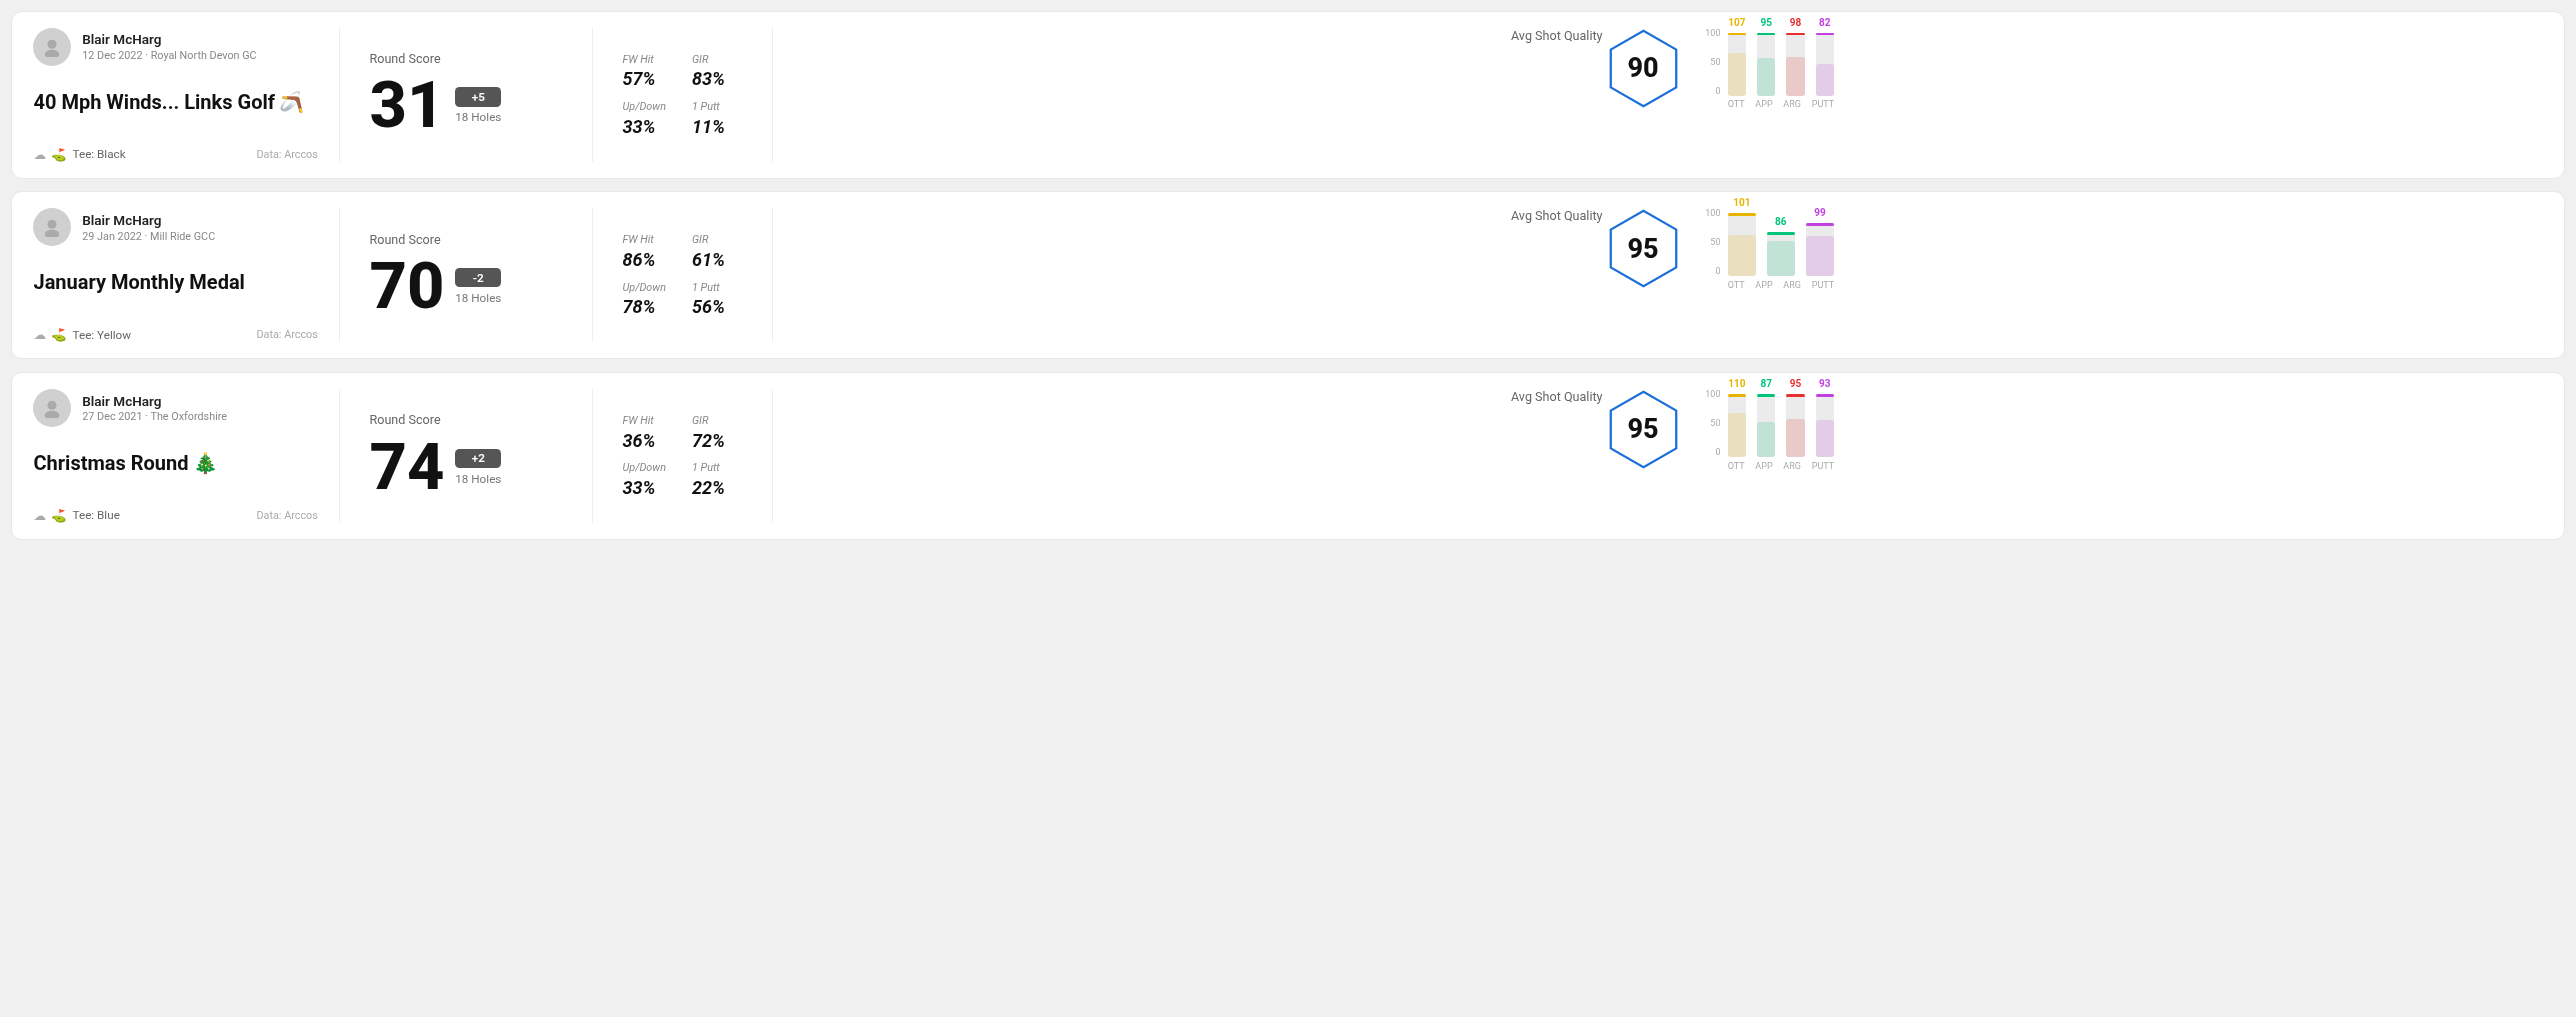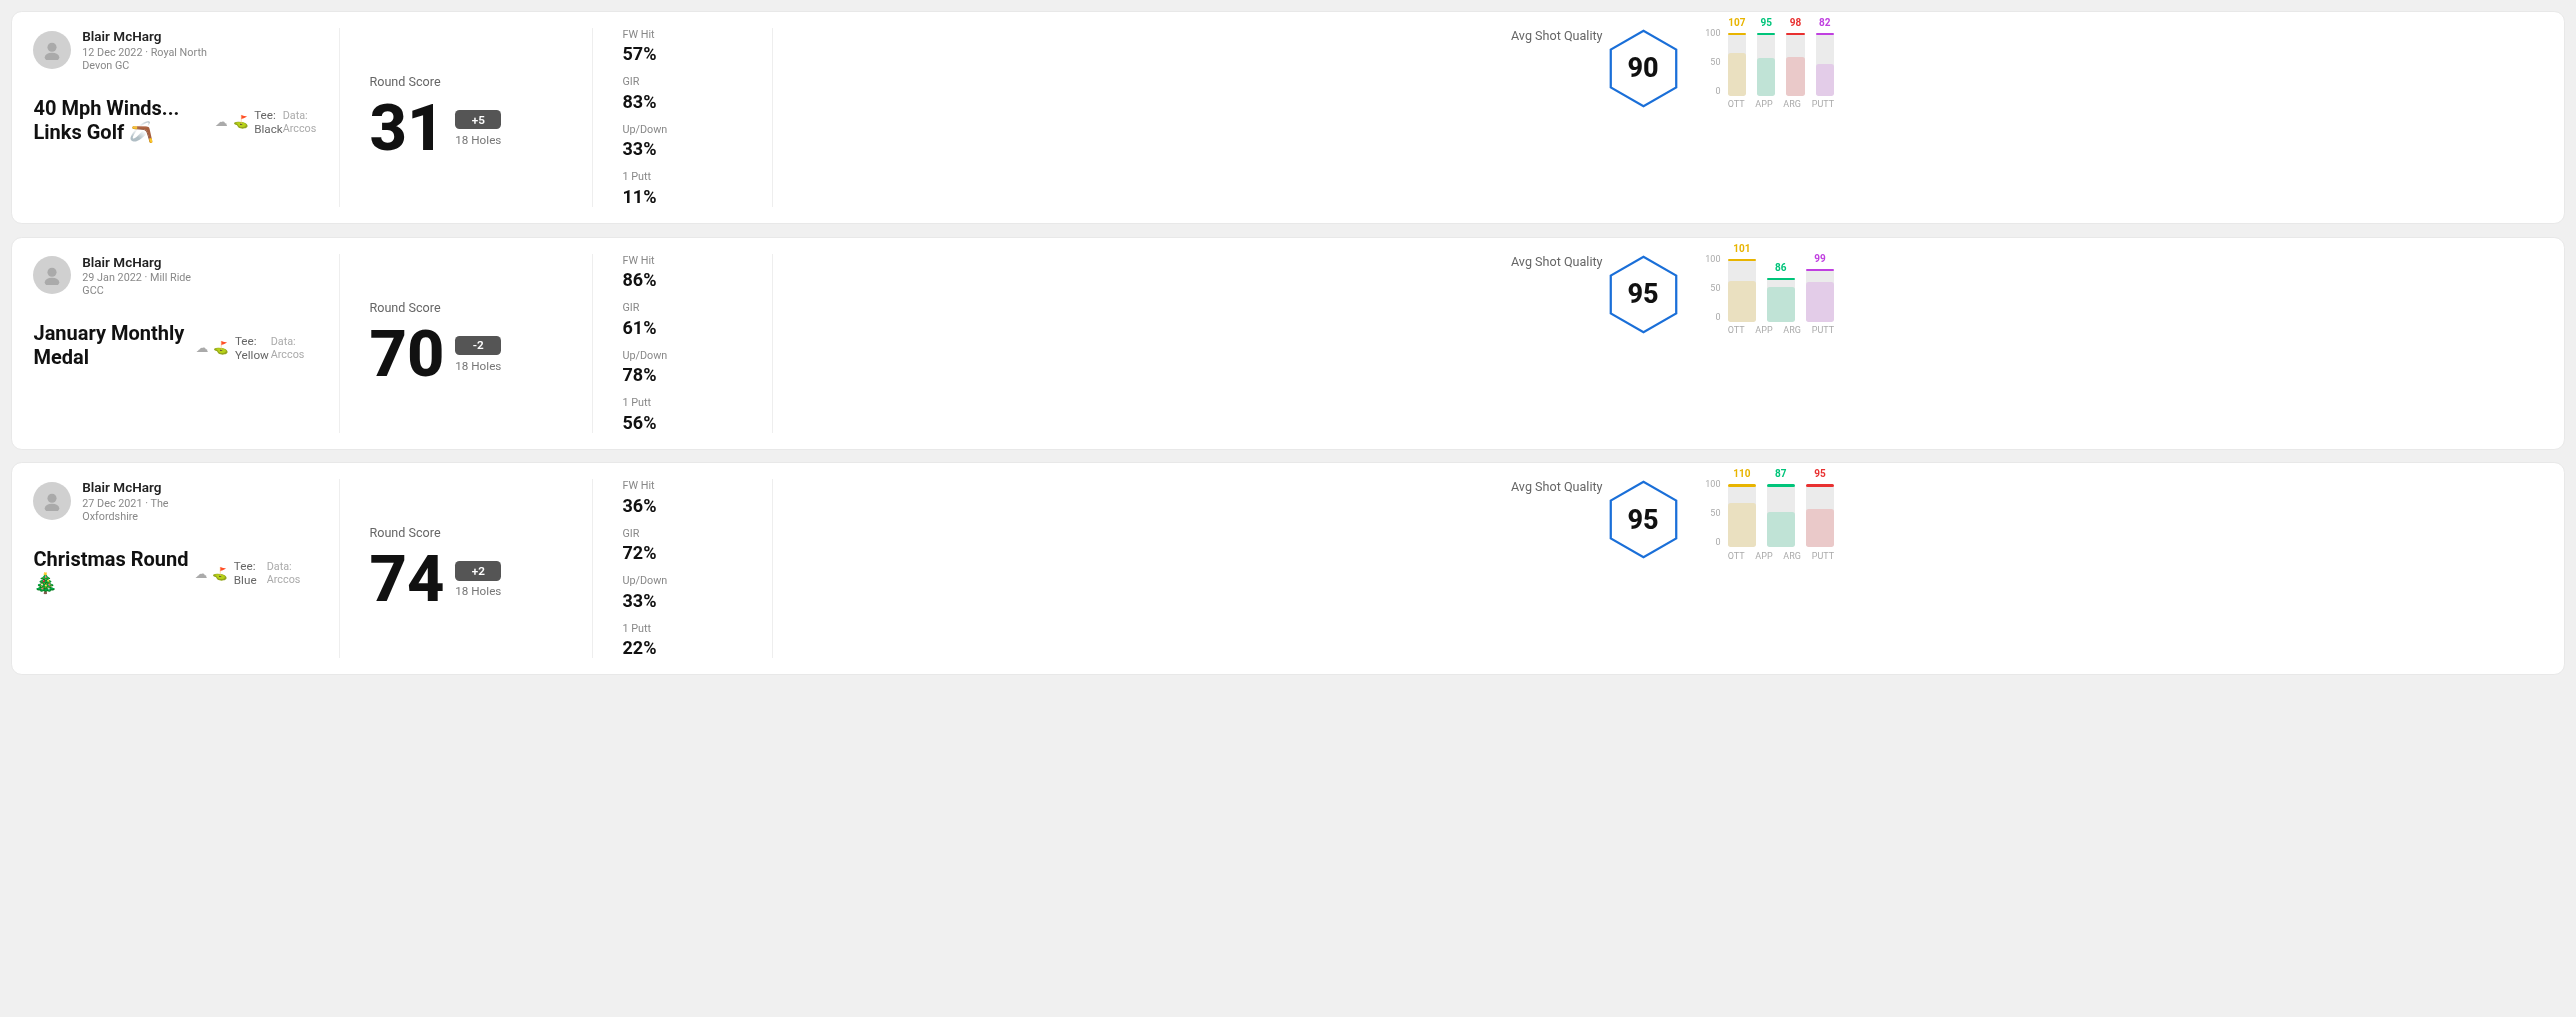--- a/index.html
+++ b/index.html
@@ -17,21 +17,21 @@
       padding: 16px 21.7px;
       display: flex;
       align-items: stretch;
       border: 0.9px solid #e8e8e8;
     }
 
     .left-section {
       width: 307px;
       min-width: 307px;
       display: flex;
-      flex-direction: row;
+      flex-direction: column;
       justify-content: space-between;
       border-right: 0.9px solid #eee;
       padding-right: 21.7px;
     }
 
     .user-info {
       display: flex;
       align-items: center;
       gap: 10.8px;
       margin-bottom: 7.2px;
@@ -155,22 +155,23 @@
       width: 180px;
       min-width: 180px;
       display: flex;
       flex-direction: column;
       justify-content: center;
       border-right: 0.9px solid #eee;
     }
 
     .stat-grid {
       display: grid;
-      grid-template-columns: 1fr;
+      grid-template-columns: 1fr 1fr;
       gap: 10.8px 18px;
+      font-style: italic;
     }
 
     .stat-item .stat-label {
       font-size: 10.8px;
       color: #888;
       margin-bottom: 2.7px;
     }
 
     .stat-item .stat-value {
       font-size: 18px;
@@ -628,20 +629,27 @@
           <div style="position:absolute;bottom:0;left:0;right:0;height:35px;background:#00c47a;opacity:0.18;border-radius:2.7px;"></div>
         </div>
       </div>
       <div class="bar-col">
         <div class="bar-bg" style="height:63px;">
           <div class="bar-top-line" style="background:#e83030;"></div>
           <div class="bar-top-number" style="color:#e83030;">95</div>
           <div style="position:absolute;bottom:0;left:0;right:0;height:38px;background:#e83030;opacity:0.18;border-radius:2.7px;"></div>
         </div>
       </div>
+      <div class="bar-col">
+        <div class="bar-bg" style="height:63px;">
+          <div class="bar-top-line" style="background:#c040e0;"></div>
+          <div class="bar-top-number" style="color:#c040e0;">93</div>
+          <div style="position:absolute;bottom:0;left:0;right:0;height:37px;background:#c040e0;opacity:0.18;border-radius:2.7px;"></div>
+        </div>
+      </div>
               </div>
               <div class="x-labels-row">
                 <div class="x-label">OTT</div>
                   <div class="x-label">APP</div>
                   <div class="x-label">ARG</div>
                   <div class="x-label">PUTT</div>
               </div>
             </div>
           </div>
         </div>

